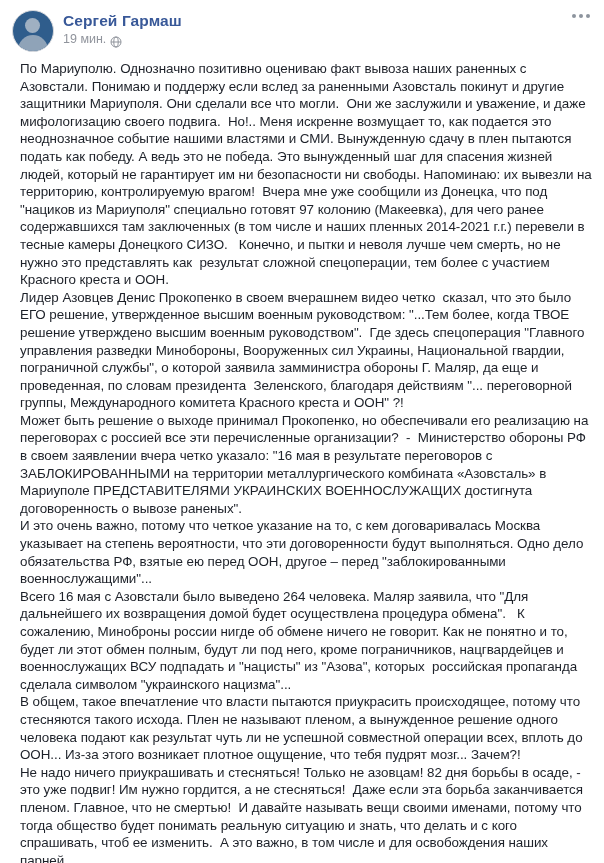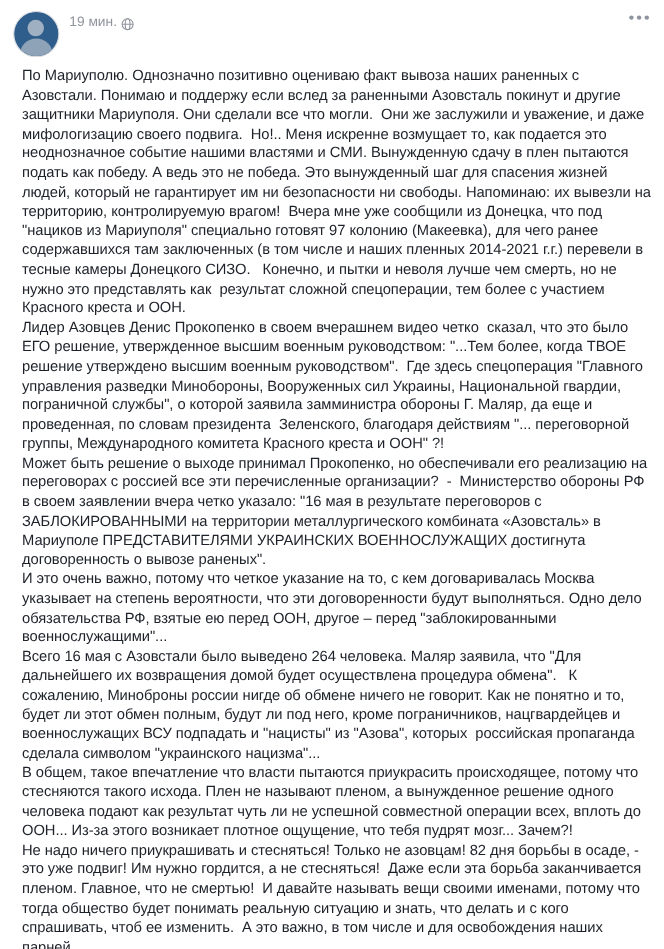--- a/index.html
+++ b/index.html
@@ -114,20 +114,21 @@
 <body>
 
 <div class="post">
 
   <div class="post-header">
     <div class="avatar">
       <div class="head"></div>
       <div class="body"></div>
     </div>
     <div class="header-text">
+      <div class="author-name">Сергей Гармаш</div>
       <div class="meta-row">
         <span class="timestamp">19 мин.</span>
         <span class="globe-icon">
           <svg viewBox="0 0 12 12" width="12" height="12" aria-hidden="true">
             <circle cx="6" cy="6" r="5" fill="none" stroke="#90949c" stroke-width="1"></circle>
             <ellipse cx="6" cy="6" rx="2.2" ry="5" fill="none" stroke="#90949c" stroke-width="1"></ellipse>
             <line x1="1" y1="6" x2="11" y2="6" stroke="#90949c" stroke-width="1"></line>
           </svg>
         </span>
       </div>

